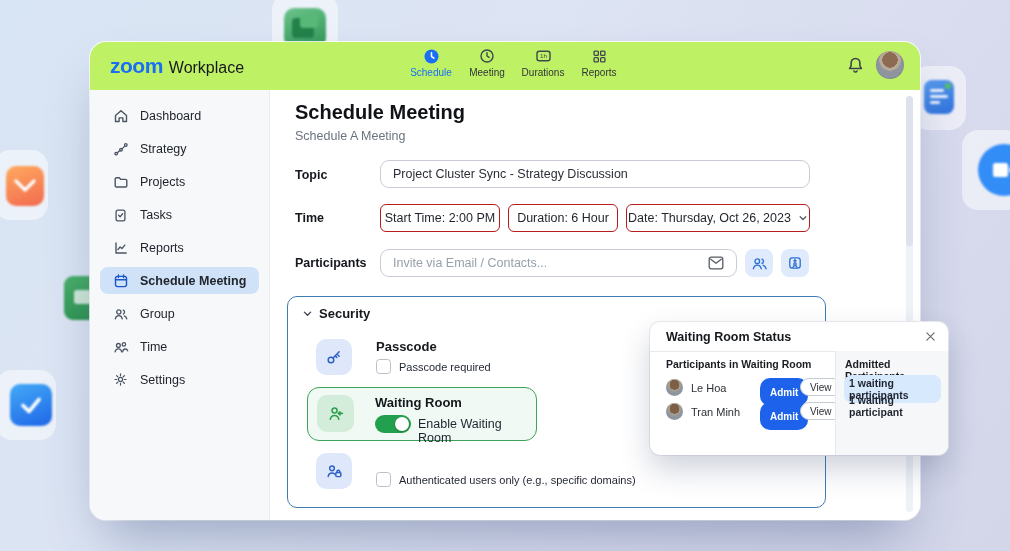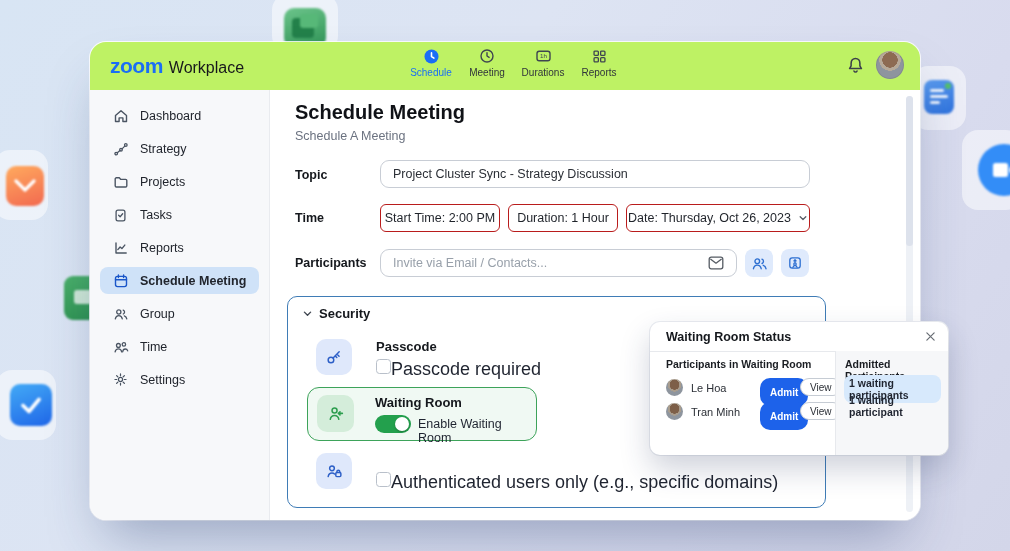--- a/index.html
+++ b/index.html
@@ -56,21 +56,21 @@
   .tinput::placeholder{color:#98a0aa;}
   .pill{position:absolute;height:28px;border:1px solid #b91c1c;border-radius:6px;box-sizing:border-box;background:#fff;
        display:flex;align-items:center;justify-content:center;gap:7px;font-size:12.5px;color:#1f232a;cursor:pointer;}
   .iconbtn{position:absolute;width:28px;height:28px;border-radius:8px;background:#dfeafc;display:flex;align-items:center;justify-content:center;color:#2d6fd1;cursor:pointer;}
   .mailic{position:absolute;color:#555b63;}
   
   .secbox{position:absolute;left:17px;top:206px;width:539px;height:212px;border:1.5px solid #3f7cb6;border-radius:10px;box-sizing:border-box;background:#fff;}
   .sechead{position:absolute;left:14px;top:9px;display:flex;align-items:center;gap:6px;font-size:13px;font-weight:bold;color:#15181d;cursor:pointer;}
   .ictile{position:absolute;width:36px;height:36px;border-radius:10px;background:#dfe8fb;display:flex;align-items:center;justify-content:center;color:#2d5fc7;}
   .rowtitle{position:absolute;font-size:13px;font-weight:bold;color:#15181d;}
-  .checkrow{position:absolute;display:flex;align-items:flex-start;font-size:18px;color:#1f2430;}
+  .checkrow{position:absolute;display:flex;align-items:center;gap:8px;font-size:11px;color:#1f2430;}
   .cbox{width:13px;height:13px;border:1.5px solid #b9c0ca;border-radius:3.5px;background:#fff;cursor:pointer;}
   .greenbox{position:absolute;left:19px;top:90px;width:230px;height:54px;border:1.5px solid #3da35a;border-radius:12px;background:#f0f9f3;box-sizing:border-box;}
   .greenbox .ictile{left:9px;top:7px;width:37px;height:37px;background:#d4edda;color:#2c9e4e;}
   .toggle{position:absolute;left:67px;top:27px;width:36px;height:18px;border-radius:10px;background:#23a04d;cursor:pointer;}
   .toggle .knob{position:absolute;right:2px;top:2px;width:14px;height:14px;border-radius:50%;background:#fff;box-shadow:0 1px 2px rgba(0,0,0,.25);}
   .togglelabel{position:absolute;left:110px;top:29px;font-size:12.5px;color:#1f2430;}
   
   .panel{position:absolute;left:650px;top:322px;width:298px;height:133px;background:#fff;border-radius:10px;z-index:20;
        box-shadow:0 14px 30px rgba(35,48,90,.22),0 0 0 1px #eceef2;overflow:hidden;}
   .panel-head{position:absolute;left:0;top:0;right:0;height:29px;border-bottom:1px solid #e7e9ed;}
@@ -283,21 +283,21 @@
       <div class="page-sub">Schedule A Meeting</div>
 
       <div class="flabel" style="top:78px;">Topic</div>
       <input class="tinput" style="left: 110px; top: 70px; width: 430px;" value="Project Cluster Sync - Strategy Discussion">
 
       <div class="flabel" style="top:121px;">Time</div>
       <div class="pill" style="left:110px;top:114px;width:120px;">
         <span>Start Time: 2:00 PM</span>
       </div>
       <div class="pill" style="left:238px;top:114px;width:110px;">
-        <span>Duration: 1 Hour</span>
+        <span>Duration: 6 Hour</span>
       </div>
       <div class="pill" style="left:356px;top:114px;width:184px;">
         <span>Date: Thursday, Oct 26, 2023</span>
         <span>
             <svg width="10" height="10" viewBox="0 0 16 16" fill="none" stroke="#565c65" stroke-width="2" stroke-linecap="round" stroke-linejoin="round">
               <path d="m3.5 6 4.5 4.5L12.5 6"></path>
             </svg>
           </span>
       </div>
 

